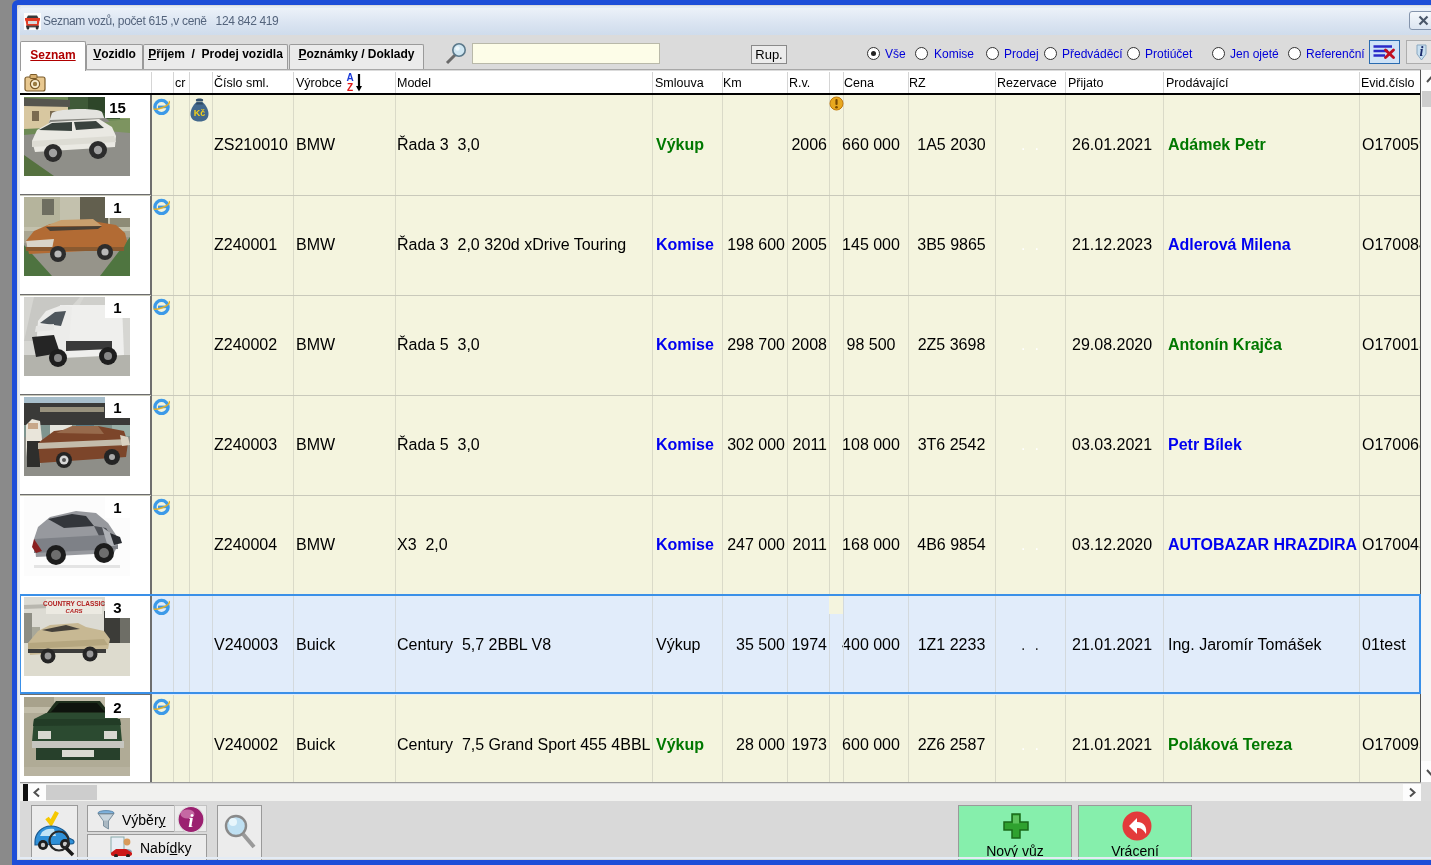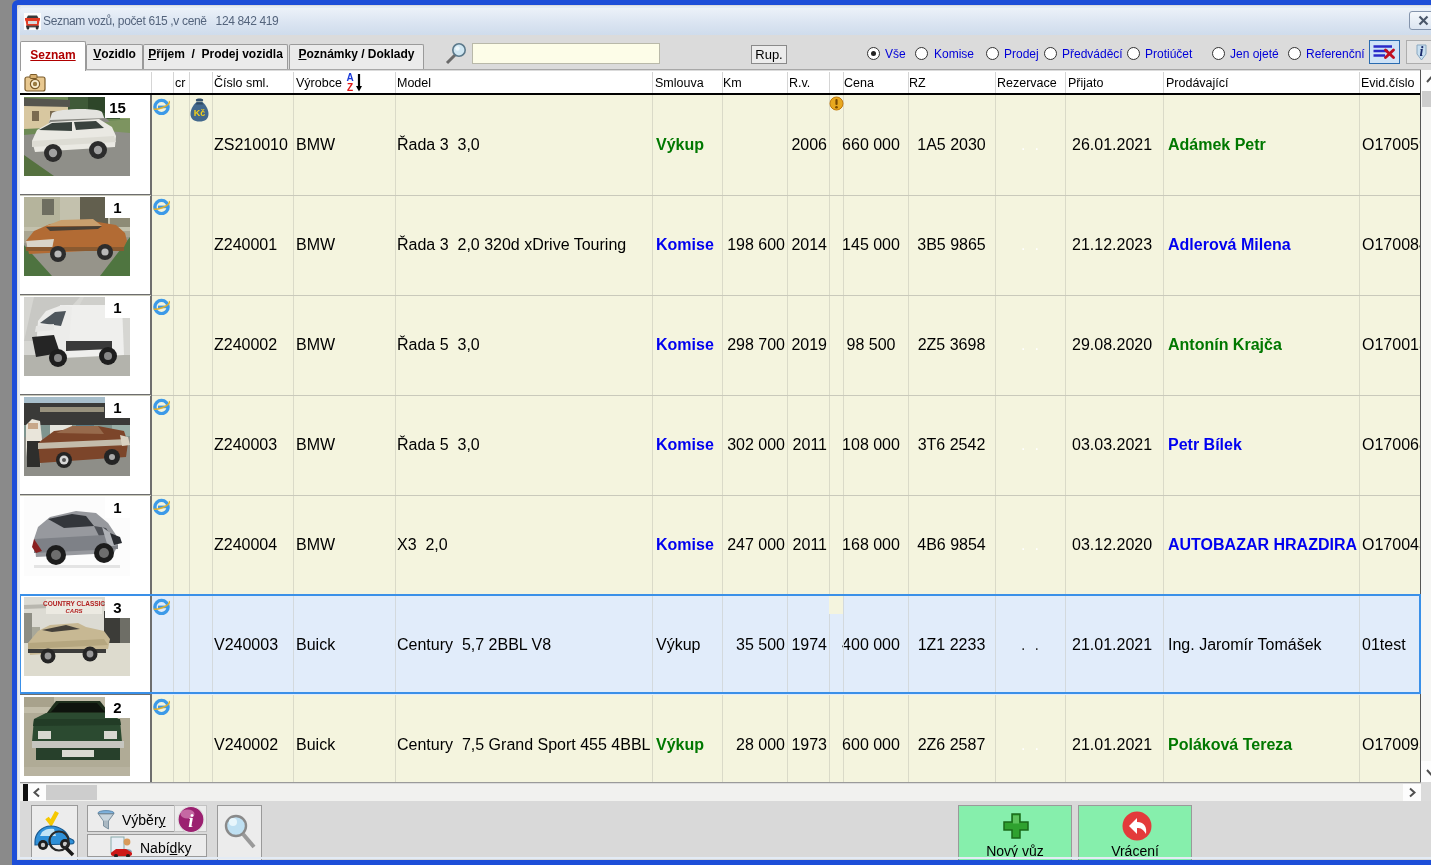--- a/index.html
+++ b/index.html
@@ -259,21 +259,21 @@
  <circle cx="8.5" cy="9" r="6.6" fill="none" stroke="#3d9ae8" stroke-width="3.4"></circle>
  <rect x="5" y="7.6" width="10.2" height="2.6" fill="#3d9ae8"></rect>
  <rect x="12" y="4" width="4" height="4" fill="#f4f4de" opacity="0"></rect>
  <path d="M15.9 3.4 c1.9 1.3 -2.2 4.7 -6.7 6.4 c-4.5 1.7 -8.8 2.1 -7.9 0.5" fill="none" stroke="#e2b02c" stroke-width="1.5"></path>
 </svg>
         <span class="t cnum">Z240001</span>
         <span class="t cmake">BMW</span>
         <span class="t cmod">Řada 3&nbsp; 2,0 320d xDrive Touring</span>
         <span class="t b csml">Komise</span>
         <span class="t ckm">198 600</span>
-        <span class="t crv">2014</span>
+        <span class="t crv">2005</span>
         <span class="t ccen">145 000</span>
         <span class="t crz">3B5 9865</span>
         <span class="t crez" style="color:#ffffff">.&nbsp;&nbsp;.</span>
         <span class="t cdat">21.12.2023</span>
         <span class="t b csel">Adlerová Milena</span>
         <span class="t cevi">O170084</span>
       </div>
       <div class="row" style="top:200px;">
         <div class="pc">
           <div class="ph"><svg width="106" height="79" viewBox="0 0 106 79">
@@ -298,21 +298,21 @@
  <circle cx="8.5" cy="9" r="6.6" fill="none" stroke="#3d9ae8" stroke-width="3.4"></circle>
  <rect x="5" y="7.6" width="10.2" height="2.6" fill="#3d9ae8"></rect>
  <rect x="12" y="4" width="4" height="4" fill="#f4f4de" opacity="0"></rect>
  <path d="M15.9 3.4 c1.9 1.3 -2.2 4.7 -6.7 6.4 c-4.5 1.7 -8.8 2.1 -7.9 0.5" fill="none" stroke="#e2b02c" stroke-width="1.5"></path>
 </svg>
         <span class="t cnum">Z240002</span>
         <span class="t cmake">BMW</span>
         <span class="t cmod">Řada 5&nbsp; 3,0</span>
         <span class="t b csml">Komise</span>
         <span class="t ckm">298 700</span>
-        <span class="t crv">2019</span>
+        <span class="t crv">2008</span>
         <span class="t ccen">98 500</span>
         <span class="t crz">2Z5 3698</span>
         <span class="t crez" style="color:#ffffff">.&nbsp;&nbsp;.</span>
         <span class="t cdat">29.08.2020</span>
         <span class="t g csel">Antonín Krajča</span>
         <span class="t cevi">O170013</span>
       </div>
       <div class="row" style="top:300px;">
         <div class="pc">
           <div class="ph"><svg width="106" height="79" viewBox="0 0 106 79">
@@ -549,21 +549,21 @@
 <span class="a" style="left:34px;top:6px">Výběr<span class="u">y</span></span>
     </div>
     <div class="a" style="left:157px;top:800px;width:33px;height:27px;background:#ececec;border:1px solid #c2c2c2">
 <svg class="a" style="left:1px;top:-1px" width="30" height="30" viewBox="0 0 30 30">
  <circle cx="15" cy="14.5" r="13" fill="#9b2070"></circle>
  <circle cx="15" cy="14.5" r="13" fill="none" stroke="#e2e2e2" stroke-width="1.2"></circle>
  <ellipse cx="11.5" cy="9" rx="7" ry="4.6" fill="#cc76ac" opacity="0.85"></ellipse>
  <text x="15" y="22" font-size="19" font-weight="bold" font-style="italic" fill="#fff" text-anchor="middle" font-family="Liberation Serif,serif">i</text>
 </svg>
     </div>
-    <div class="btn" style="left:70px;top:829px;width:120px;height:23px">
+    <div class="btn" style="left:70px;top:829px;width:120px;height:31px">
 <svg class="a" style="left:22px;top:1px" width="24" height="22" viewBox="0 0 24 22">
  <rect x="1" y="1" width="13" height="16" fill="#e8eef4" stroke="#8aa"></rect>
  <circle cx="17" cy="6" r="3.4" fill="#d89a5a"></circle>
  <path d="M12 16 c0 -4 10 -4 10 0 Z" fill="#8a9ab0"></path>
  <path d="M2 16 l4 -3 l10 0 l5 3 c2 1 1 4 -1 4 l-17 0 c-2 0 -3 -3 -1 -4 Z" fill="#cc1818"></path>
  <circle cx="6" cy="20" r="2" fill="#222"></circle>
         <circle cx="18" cy="20" r="2" fill="#222"></circle>
 </svg>
 <span class="a" style="left:52px;top:5px">Nabí<span class="u">d</span>ky</span>
     </div>

